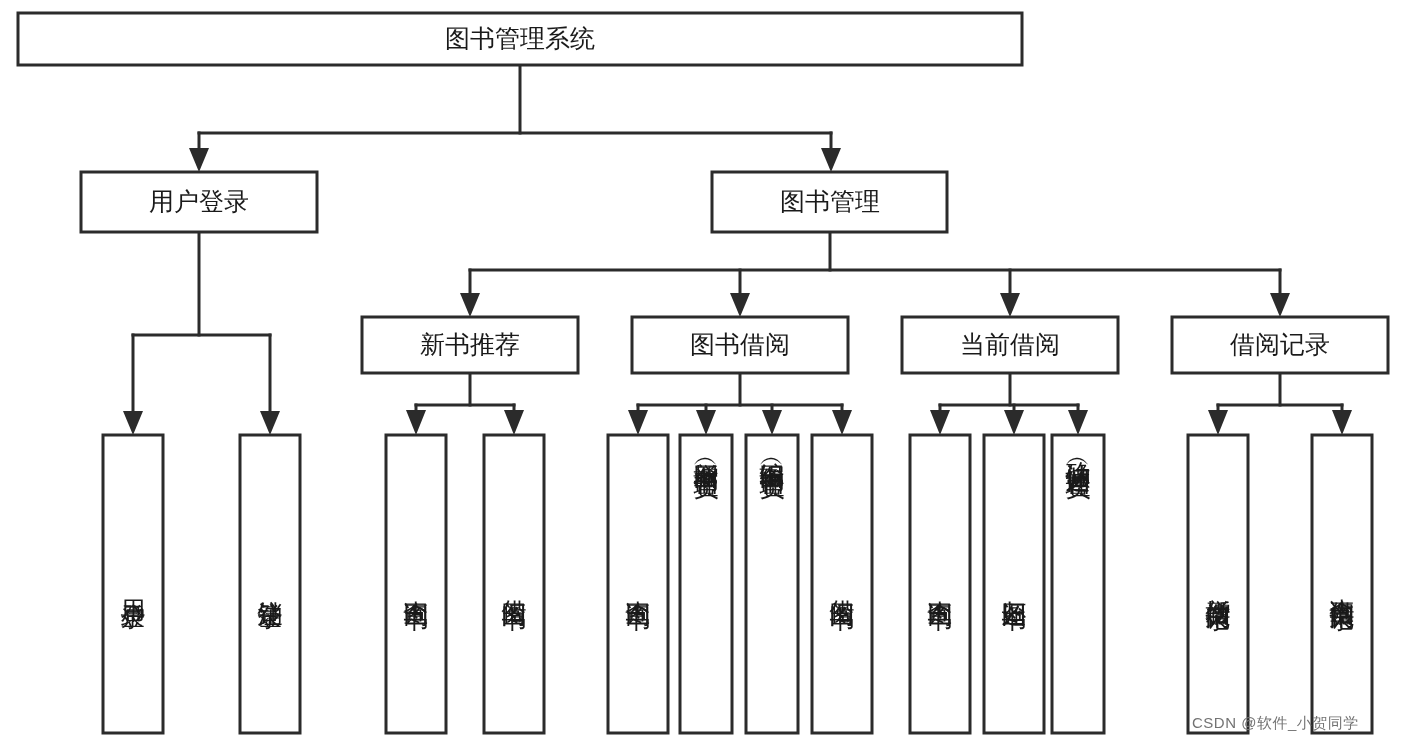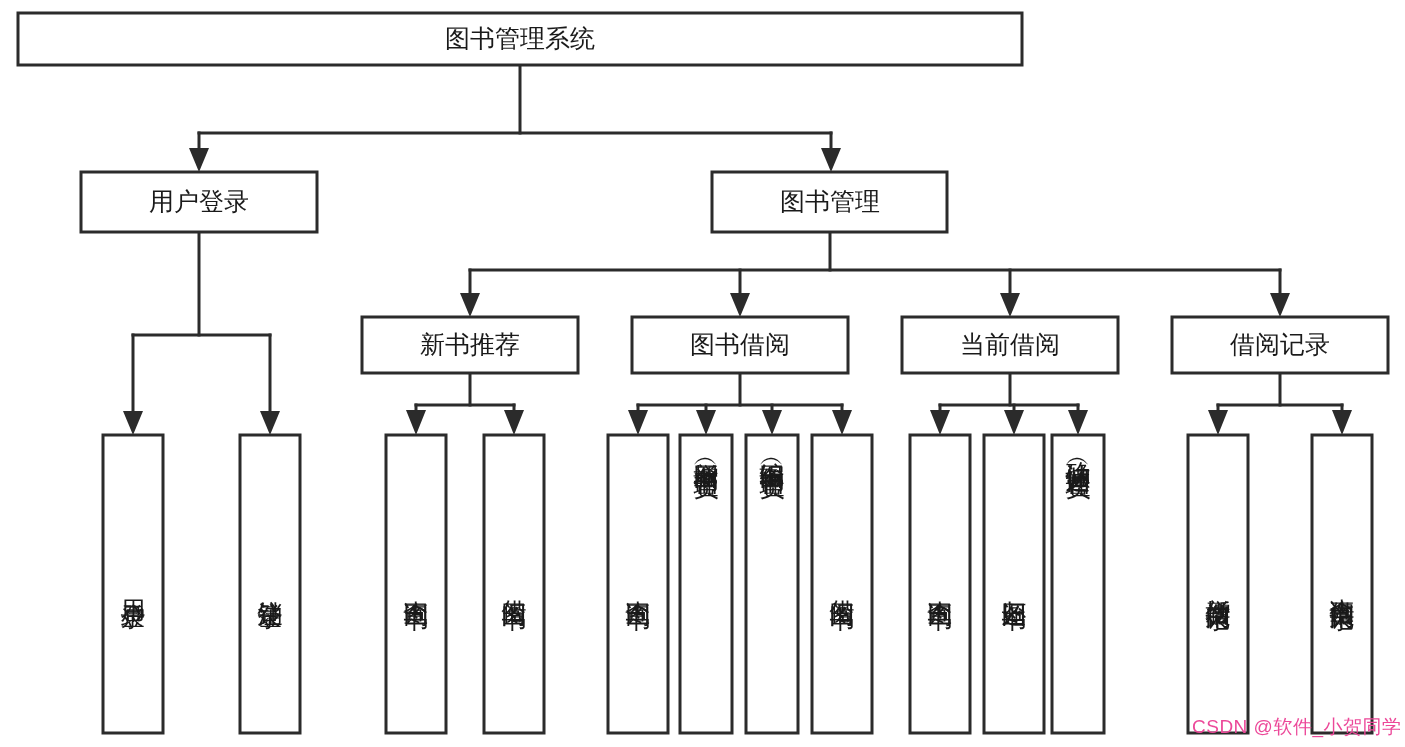--- a/index.html
+++ b/index.html
@@ -64,22 +64,22 @@
     align-items: flex-start;
     justify-content: center;
     pointer-events: none;
   }
   .vlabel-wrap.centered {
     align-items: center;
   }
   .watermark {
     position: absolute;
     font-family: "Liberation Sans", "DejaVu Sans", sans-serif;
-    font-size: 19px;
-    color: #ec4899;
+    font-size: 15px;
+    color: #737373;
     white-space: nowrap;
     letter-spacing: 0.5px;
   }
 </style>
 </head>
 <body>
 
 <div id="diagram-root">
 
   <svg id="flow" viewBox="0 0 1405 747">

